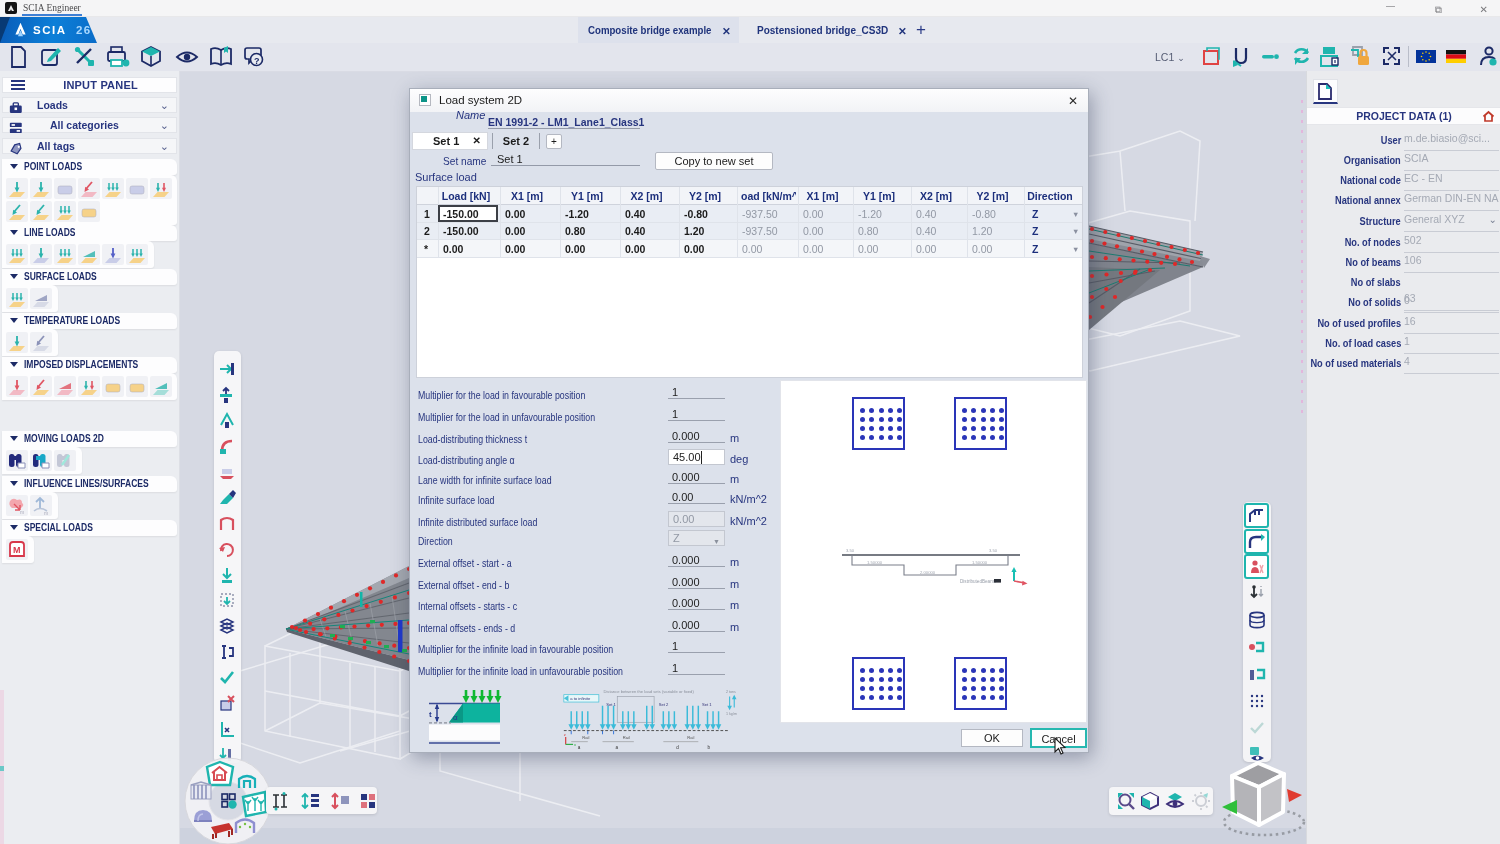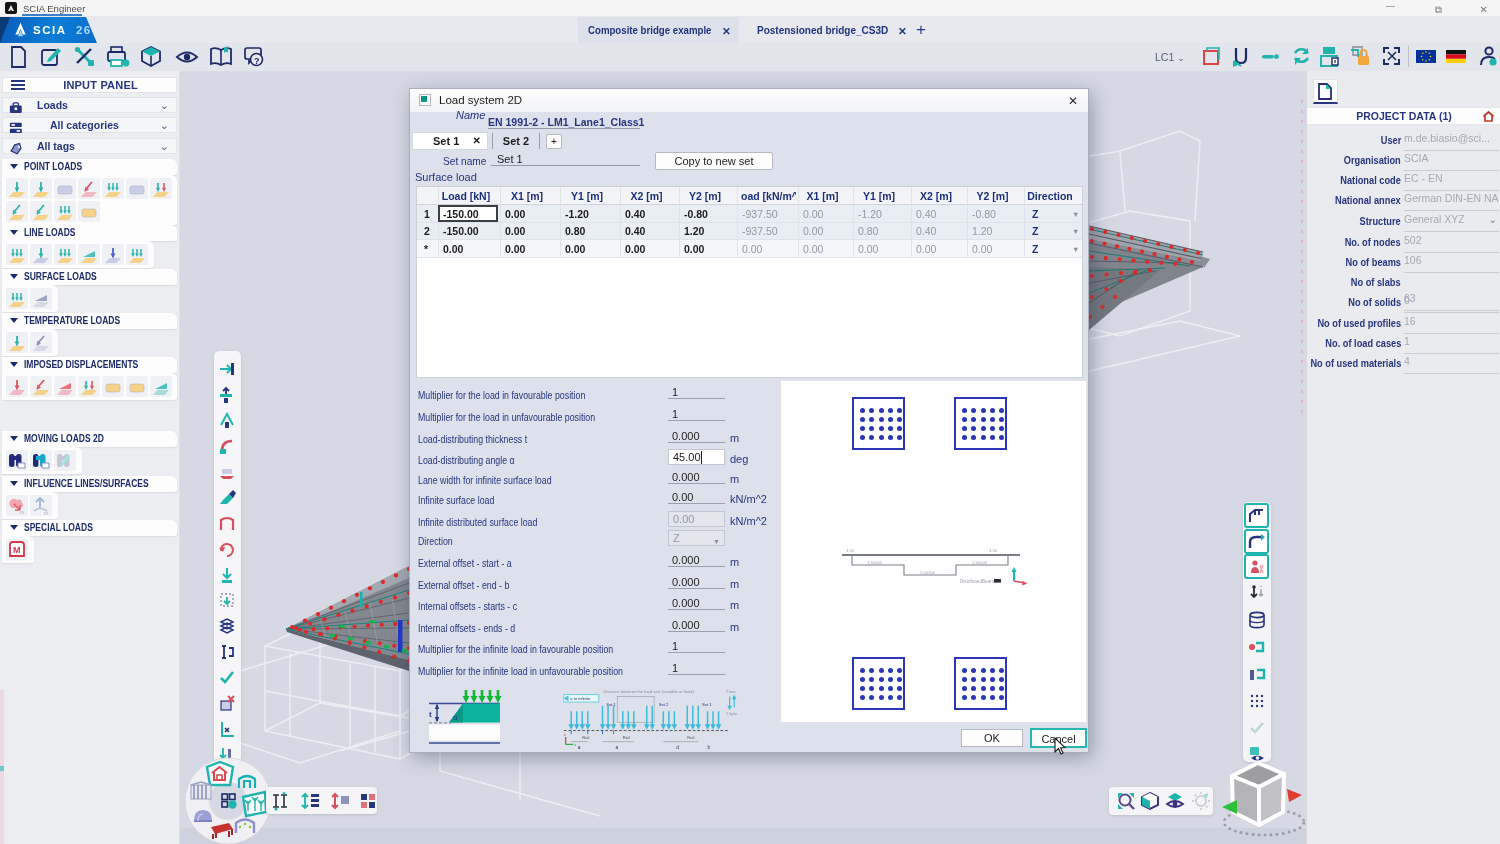--- a/index.html
+++ b/index.html
@@ -3,21 +3,21 @@
 <meta charset="utf-8">
 <style>
 * { margin:0; padding:0; box-sizing:border-box; }
 html,body { width:1500px; height:844px; overflow:hidden; font-family:"Liberation Sans", sans-serif; }
 #stage { position:relative; width:1500px; height:844px; background:#d6d9e3; }
 .abs { position:absolute; }
 
 #titlebar { left:0; top:0; width:1500px; height:17px; background:#f5f5f6; border-bottom:1px solid #e8e8ea; }
 #titlebar .appico { position:absolute; left:5px; top:2px; width:12px; height:12px; background:#141414; border-radius:2px; }
 #titlebar .appico:before { content:""; position:absolute; left:3px; top:3px; width:6px; height:6px; background:#e8e8e8; clip-path:polygon(50% 0,100% 100%,65% 100%,50% 70%,35% 100%,0 100%); }
-#titlebar .tname { position:absolute; left:23px; top:3px; font-size:9.5px; color:#4a4a4c; }
+#titlebar .tname { position:absolute; left:23px; top:3px; font-size:9.5px; color:#4a4a4c;font-family:Liberation Serif, serif; }
 #titlebar .tunder { position:absolute; left:22px; top:14px; width:60px; height:2px; background:#3e7fd4; }
 .wctl { position:absolute; top:4px; font-size:9px; color:#7a7a7e; }
 
 #tabrow { left:0; top:17px; width:1500px; height:26px; background:#e7e9ef; }
 #scialogo { position:absolute; left:0; top:0; width:97px; height:26px; background:linear-gradient(100deg,#0a5cb8,#0c7fd8 55%,#0a6cc8); clip-path:polygon(0 0,86px 0,97px 26px,0 26px); }
 #scialogo .txt { position:absolute; left:33px; top:7px; color:#fff; font-size:11.5px; font-weight:bold; letter-spacing:1.5px; }
 #scialogo .n26 { color:#a8d8ff; }
 #scialogo .edge { position:absolute; left:0; top:0; width:10px; height:26px; background:#083a74; clip-path:polygon(0 0,10px 0,0 26px); }
 #scialogo .gl { position:absolute; left:12px; top:4px; width:17px; height:17px; }
 .doctab { position:absolute; top:0; height:26px; font-size:11.5px; font-weight:bold; color:#20347c; display:flex; align-items:center; white-space:nowrap; }

